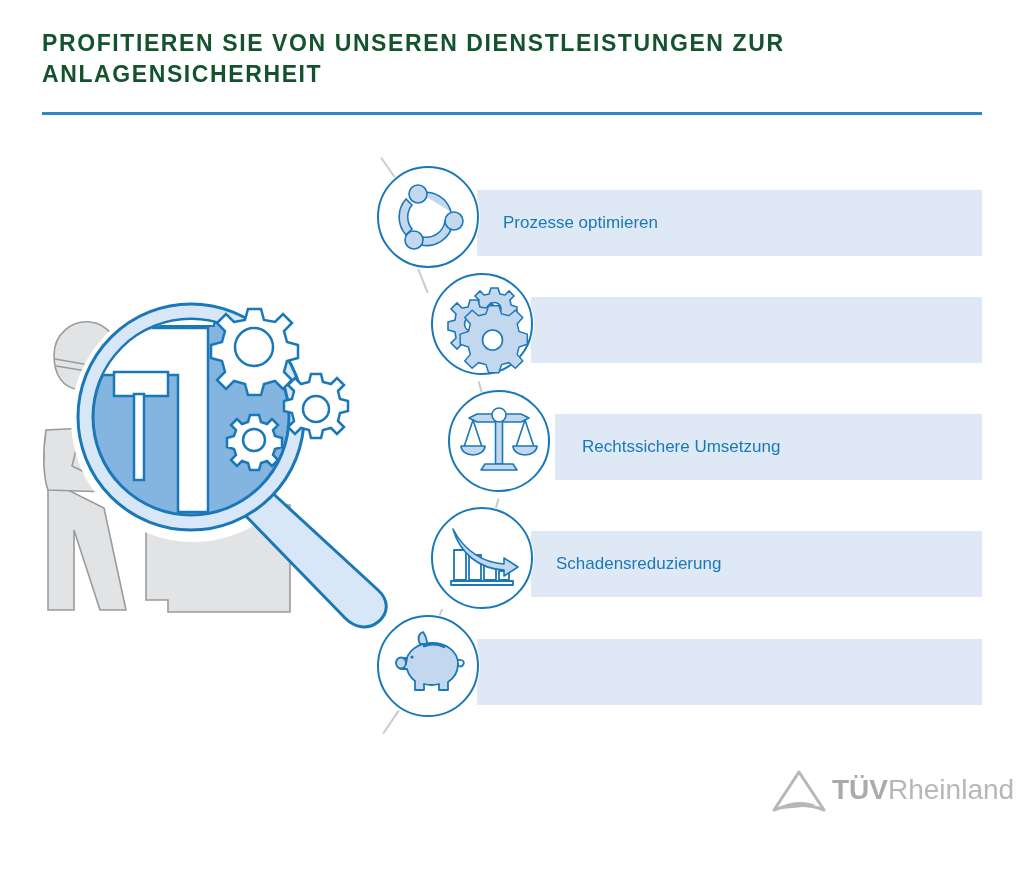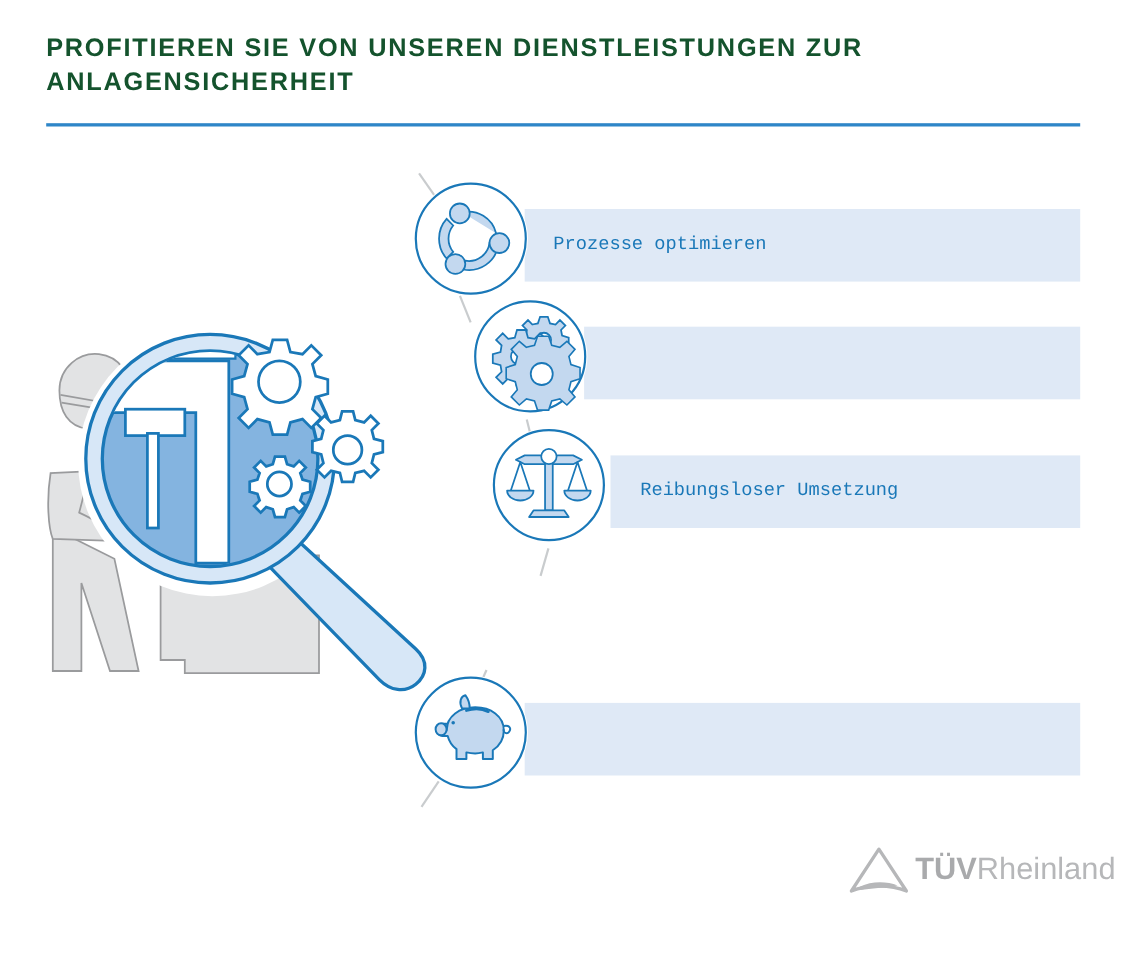--- a/index.html
+++ b/index.html
@@ -68,21 +68,21 @@
     top: 0;
     height: 66px;
     background: #dfe9f6;
   }
   .row-label {
     position: absolute;
     top: 0;
     height: 66px;
     line-height: 66px;
     color: #1a78b8;
-    font-family: Liberation Mono, monospace;
+    font-family: Liberation Sans, sans-serif;
     font-size: 17px;
     white-space: nowrap;
   }
   .row-icon {
     position: absolute;
     top: -25px;
     width: 104px;
     height: 104px;
   }
   .icon-circle-bg {
@@ -237,21 +237,21 @@
 
           <path d="M62,47 l8,-2 l3,-9 l11,0 l3,9 l8,2 l7,-6 l8,8 l-6,7 l2,8 l9,3 l0,11 l-9,3 l-2,8 l6,7 l-8,8 l-7,-6 l-8,2 l-3,9 l-11,0 l-3,-9 l-8,-2 l-7,6 l-8,-8 l6,-7 l-2,-8 l-9,-3 l0,-11 l9,-3 l2,-8 l-6,-7 l8,-8 Z" transform="translate(-14,-5) scale(0.92) translate(6,6)"></path>
           <circle cx="62.5" cy="68" r="10" fill="#ffffff"></circle>
         </g>
       </svg>
     </div>
   </div>
 
   <div class="row" style="left:0; top:414px; width:1024px;">
     <div class="row-bar" style="left:555px; width:427px;"></div>
-    <div class="row-label" style="left:582px;">Reibungsloser Umsetzung</div>
+    <div class="row-label" style="left:582px;">Rechtssichere Umsetzung</div>
     <div class="row-icon" style="left:447px;">
       <div class="icon-circle-bg"></div>
       <svg width="104" height="104" viewBox="0 0 104 104" xmlns="http://www.w3.org/2000/svg">
         <circle cx="52" cy="52" r="50" fill="#ffffff" stroke="#1a78b8" stroke-width="2"></circle>
         <g fill="#c3d8ef" stroke="#1a78b8" stroke-width="1.6" stroke-linejoin="round">
 
           <path d="M22,29 l8,-4 l44,0 l8,4 l-8,4 l-44,0 Z"></path>
 
           <rect x="48.5" y="31" width="7" height="44"></rect>
 
@@ -262,20 +262,39 @@
           <path d="M26,31 L17,58 L35,58 Z" fill="#ffffff"></path>
           <path d="M14,57 a12,9 0 0,0 24,0 Z"></path>
 
           <path d="M78,31 L69,58 L87,58 Z" fill="#ffffff"></path>
           <path d="M66,57 a12,9 0 0,0 24,0 Z"></path>
         </g>
       </svg>
     </div>
   </div>
 
+  <div class="row" style="left:0; top:531px; width:1024px;">
+    <div class="row-bar" style="left:531px; width:451px;"></div>
+    <div class="row-label" style="left:556px;">Schadensreduzierung</div>
+    <div class="row-icon" style="left:430px;">
+      <div class="icon-circle-bg"></div>
+      <svg width="104" height="104" viewBox="0 0 104 104" xmlns="http://www.w3.org/2000/svg">
+        <circle cx="52" cy="52" r="50" fill="#ffffff" stroke="#1a78b8" stroke-width="2"></circle>
+        <g fill="#ffffff" stroke="#1a78b8" stroke-width="1.8" stroke-linejoin="round">
+          <rect x="24" y="44" width="12" height="30"></rect>
+          <rect x="39" y="49" width="12" height="25"></rect>
+          <rect x="54" y="58" width="12" height="16"></rect>
+          <rect x="69" y="65" width="10" height="9"></rect>
+          <rect x="21" y="75" width="62" height="4"></rect>
+        </g>
+
+        <path d="M23,23 C34,45 54,57 74,58 L74,52 L88,61 L74,70 L74,64 C50,63 30,48 23,23 Z" fill="#c3d8ef" stroke="#1a78b8" stroke-width="1.6" stroke-linejoin="round"></path>
+      </svg>
+    </div>
+  </div>
 
   <div class="row" style="left:0; top:639px; width:1024px;">
     <div class="row-bar" style="left:477px; width:505px;"></div>
     <div class="row-icon" style="left:376px;">
       <div class="icon-circle-bg"></div>
       <svg width="104" height="104" viewBox="0 0 104 104" xmlns="http://www.w3.org/2000/svg">
         <circle cx="52" cy="52" r="50" fill="#ffffff" stroke="#1a78b8" stroke-width="2"></circle>
         <g fill="#c3d8ef" stroke="#1a78b8" stroke-width="1.8" stroke-linejoin="round">
 
           <path d="M30,50 C30,37 42,29 56,29 C70,29 82,37 82,50 C82,58 78,64 72,68 L72,76 L63,76 L63,70

